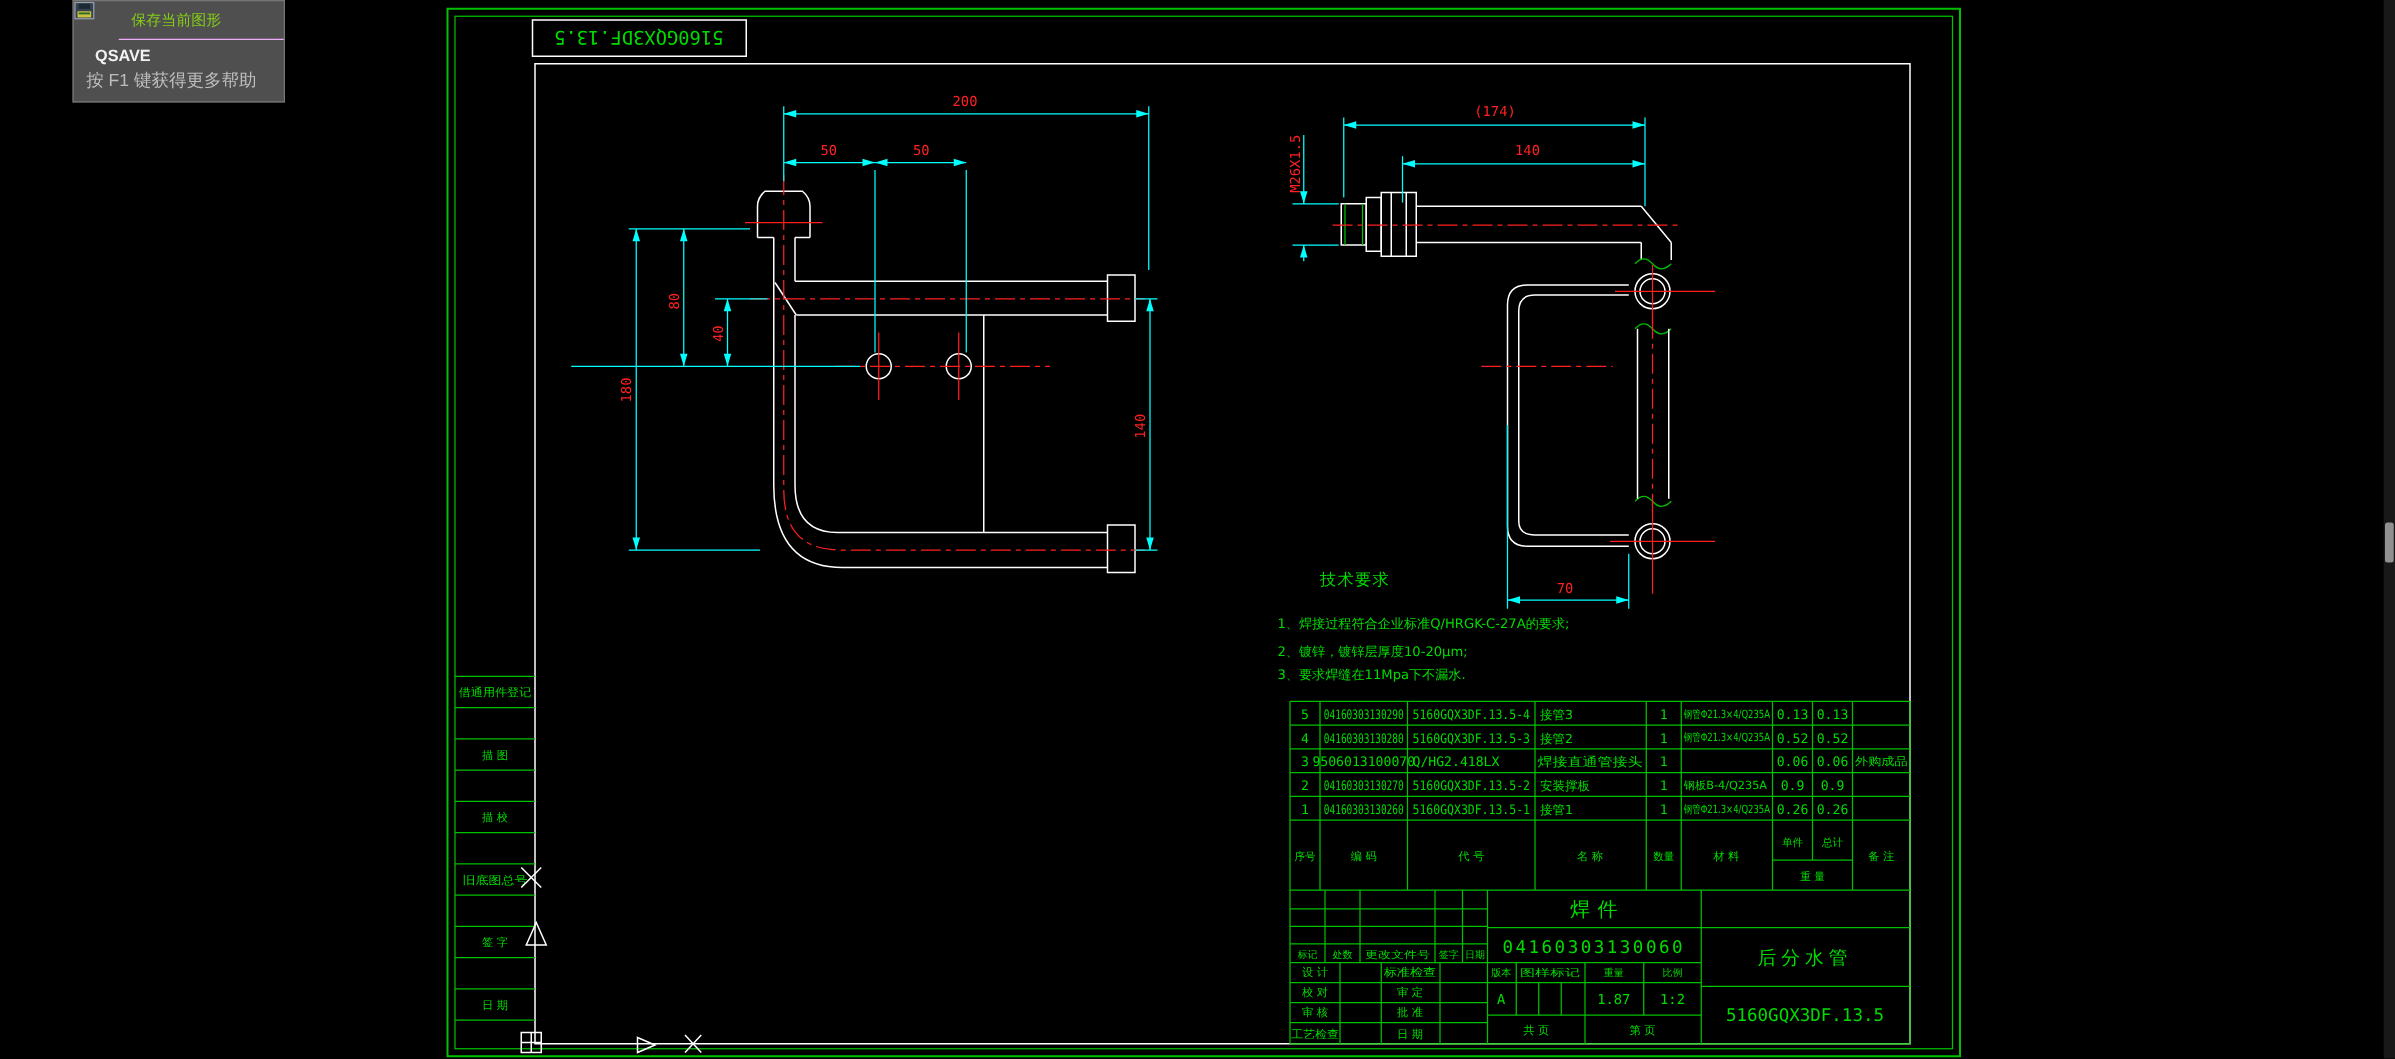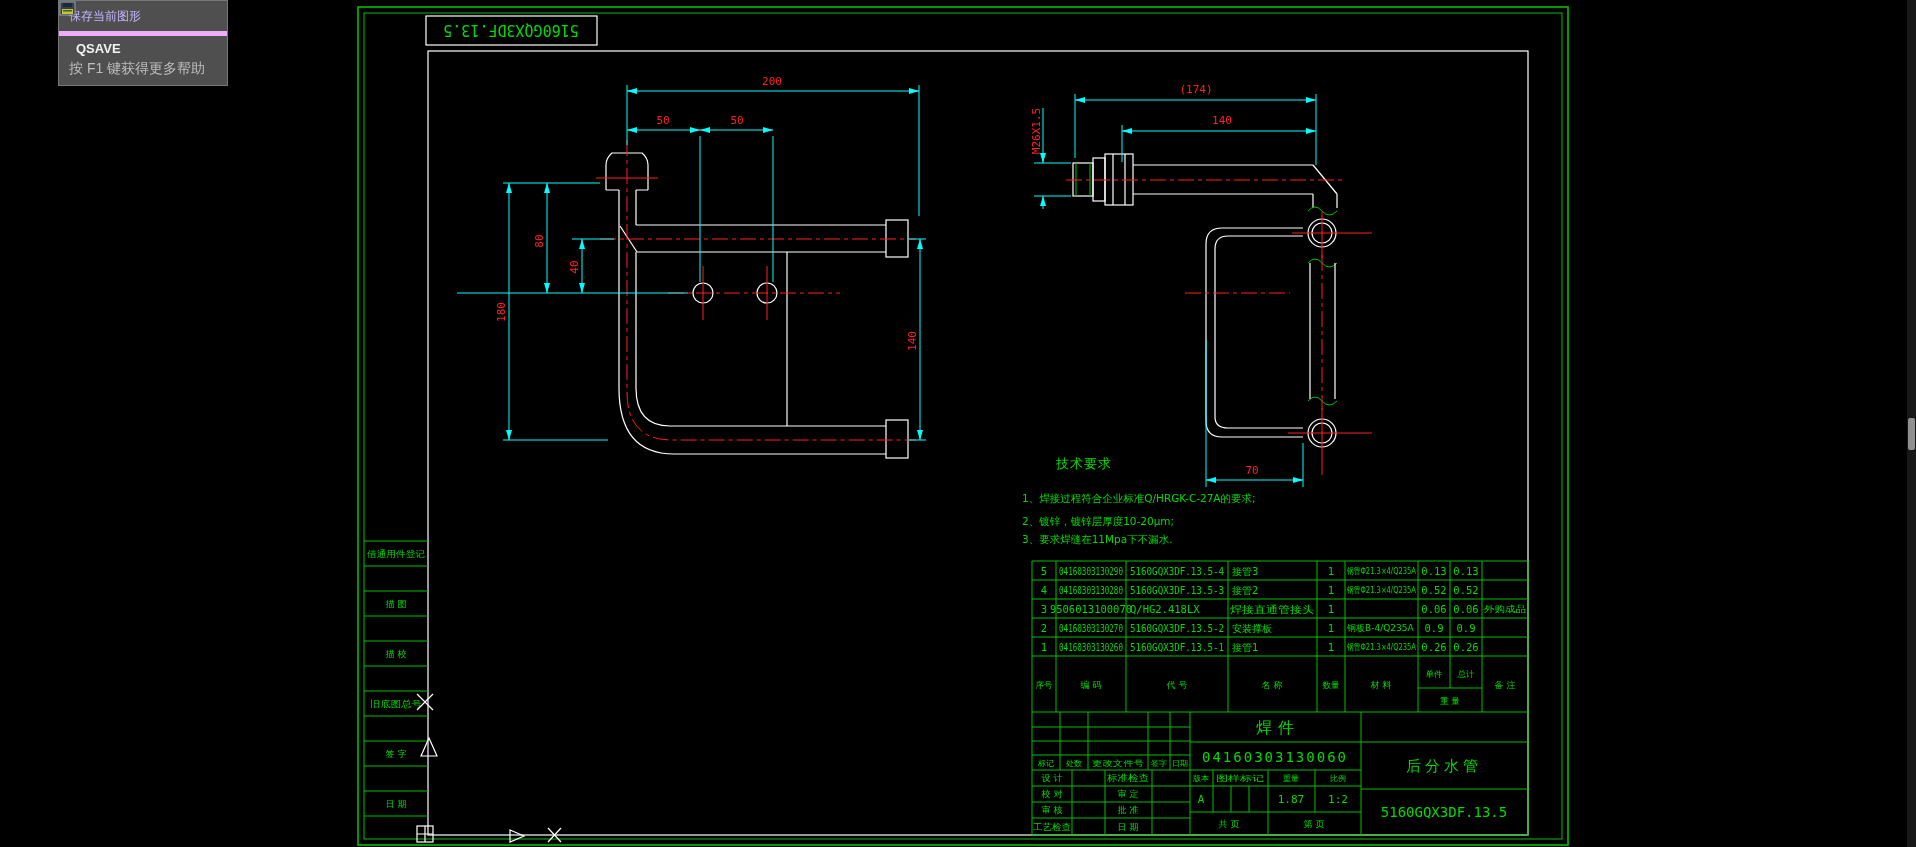--- a/index.html
+++ b/index.html
@@ -1,21 +1,21 @@
 <!DOCTYPE html>
 <html><head>
 <meta charset="utf-8">
 <style>
   html,body{margin:0;padding:0;background:#000;}
   #screen{position:relative;width:1916px;height:847px;background:#000;overflow:hidden;
           font-family:"Liberation Sans","DejaVu Sans",sans-serif;}
   
   #tooltip{position:absolute;left:58px;top:0;width:170px;background:#4f4f4f;
            border:1px solid #777;box-sizing:border-box;z-index:5;}
-  #tooltip .tt-title{color:#c4b5fd;font-size:12px;padding:7px 10px 6px 10px;border-bottom:5px solid #f0abfc;}
+  #tooltip .tt-title{color:#84cc16;font-size:12px;padding:7px 10px 6px 10px;border-bottom:1px solid #f0abfc;margin-left:36px;}
   #tooltip .tt-cmd{display:flex;align-items:center;gap:7px;padding:5px 10px 2px 10px;
                    color:#f2f2f2;font-size:13px;font-weight:bold;text-align:center;}
   #tooltip .tt-hint{color:#bdbdbd;font-size:14px;padding:2px 10px 7px 10px;}
   
   #vscroll{position:absolute;right:0;top:0;width:9px;height:847px;background:#181818;}
   #vscroll .handle{position:absolute;left:1px;top:418px;width:7px;height:32px;background:#909090;border-radius:2px;}
   
   svg{position:absolute;left:0;top:0;}
   .wht{stroke:#ffffff;fill:none;stroke-width:1.2;}
   .grn{stroke:#00c000;fill:none;stroke-width:1;}

